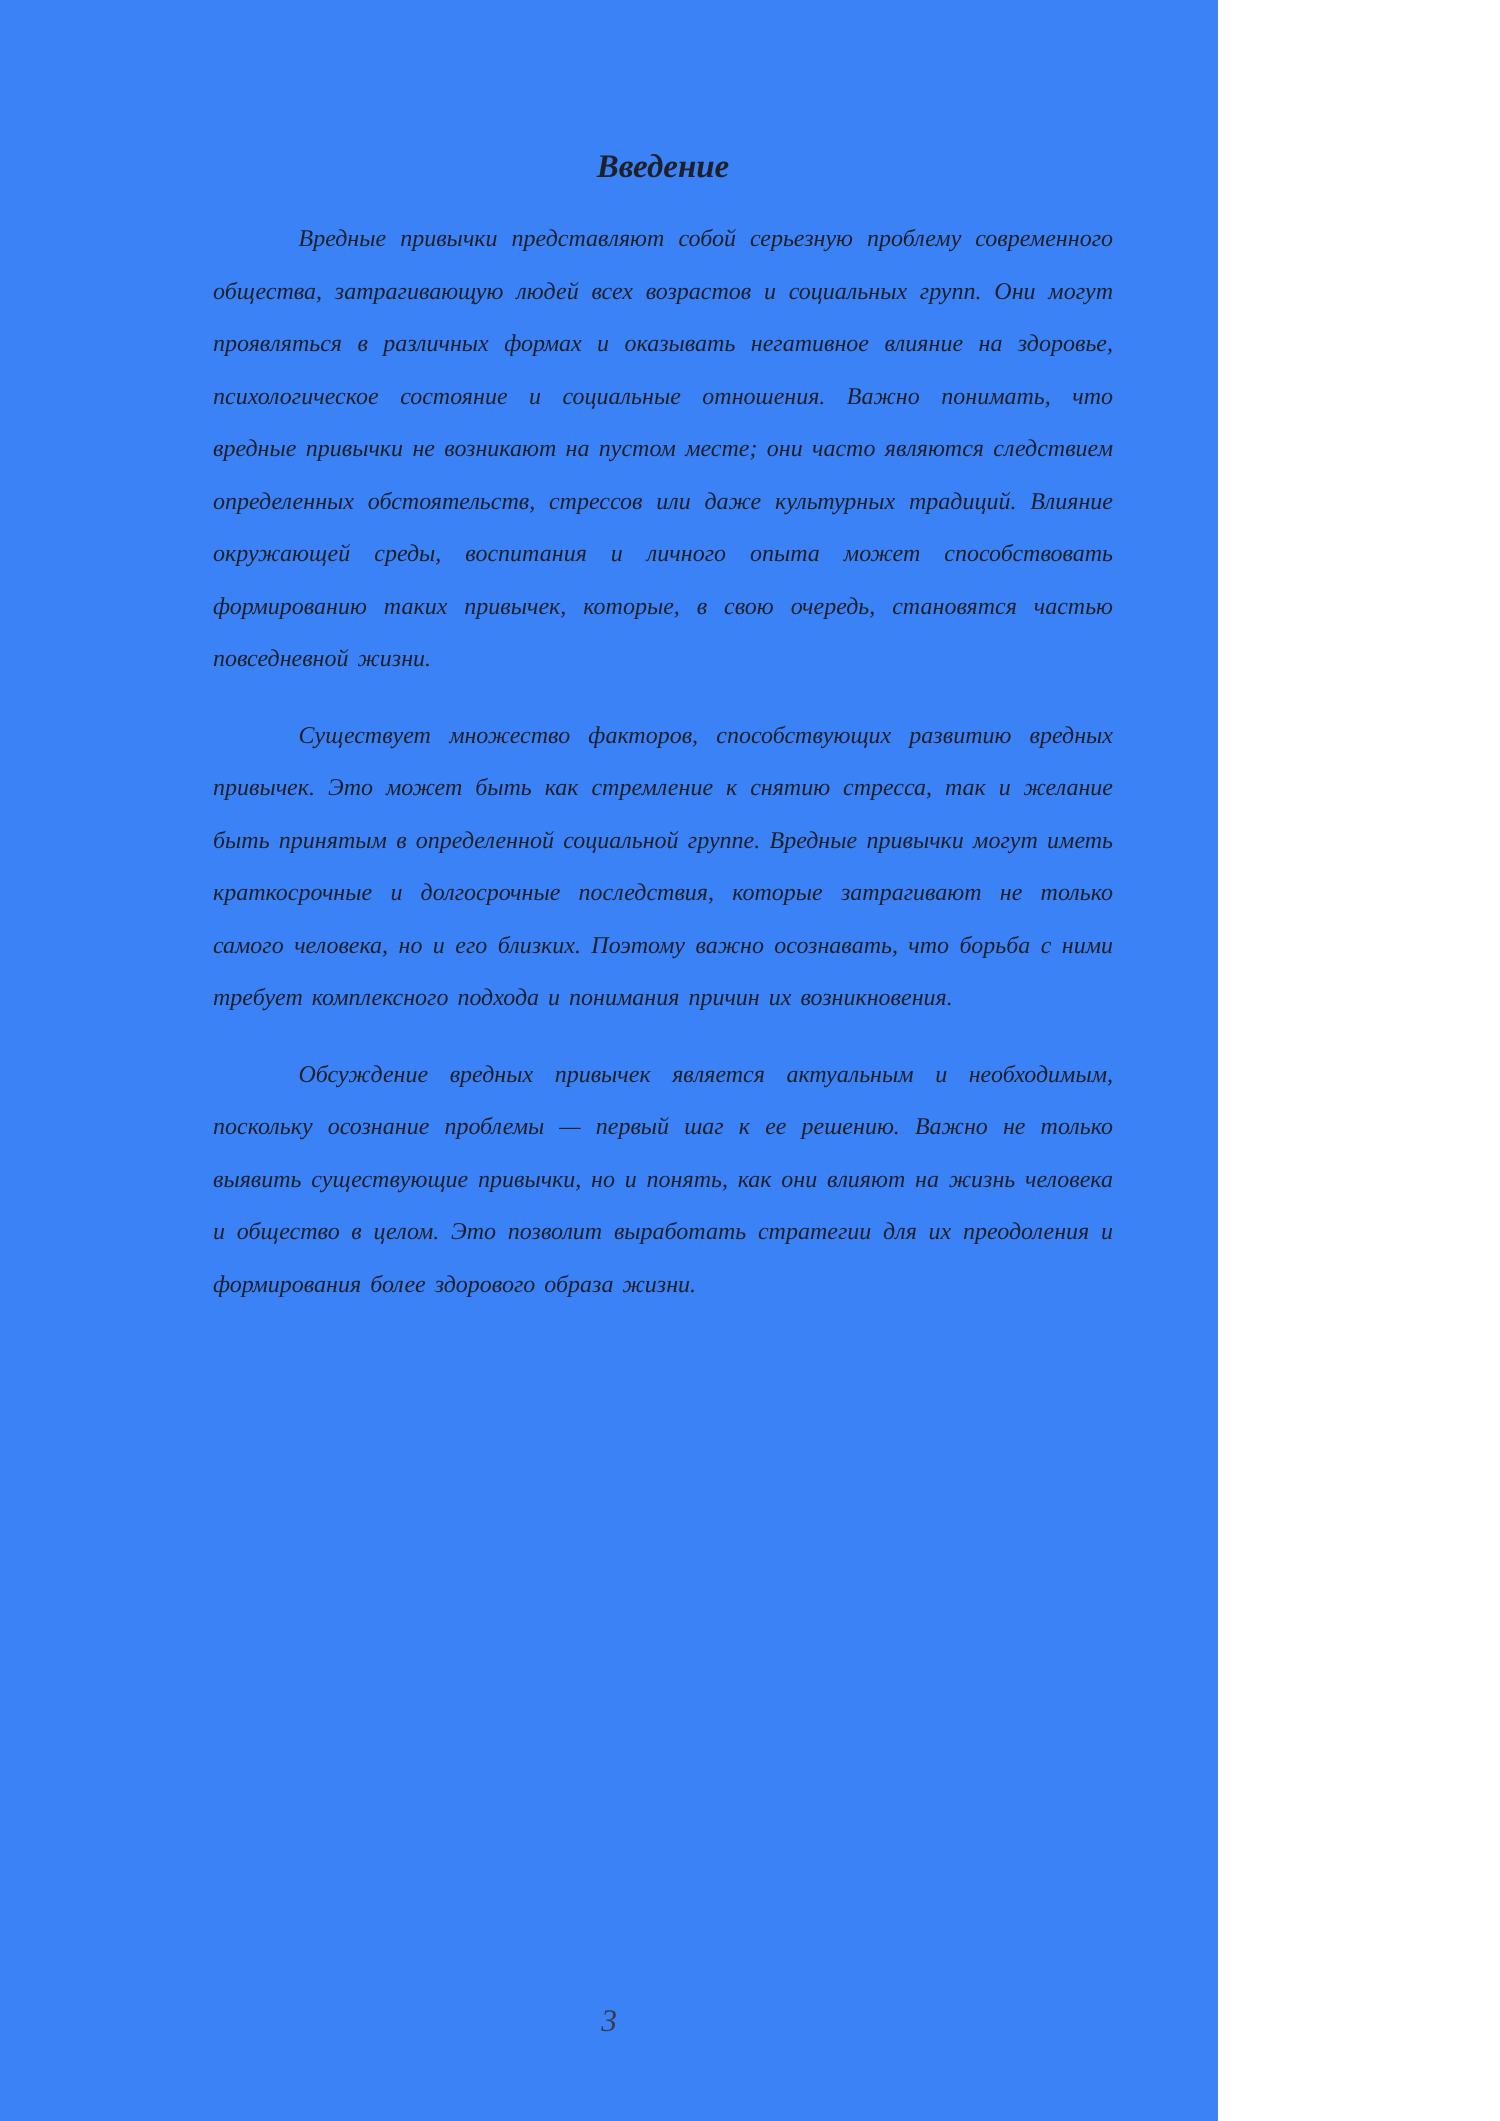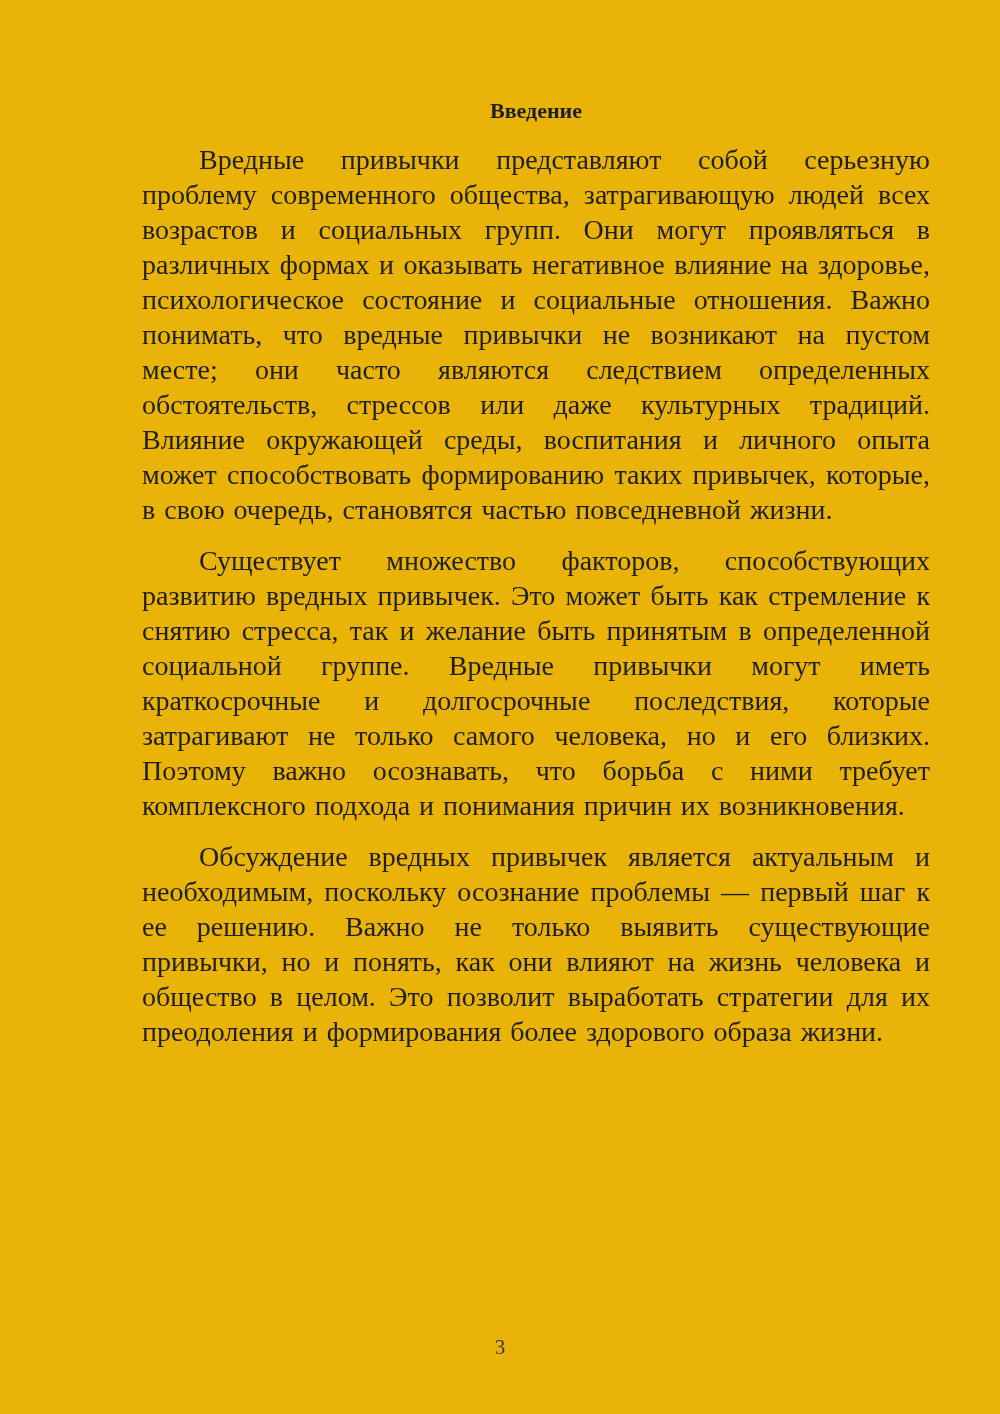--- a/index.html
+++ b/index.html
@@ -7,42 +7,43 @@
     padding: 0;
     background: #ffffff;
   }
   body {
     width: 1000px;
     height: 1414px;
     overflow: hidden;
   }
   .page {
     position: relative;
-    width: 1000px;
+    width: 812px;
     height: 1414px;
-    background: #eab308;
+    background: #3b82f6;
     font-family: "Liberation Serif", serif;
     color: #1f1f28;
     box-sizing: border-box;
+    font-style: italic;
   }
   .content {
     position: absolute;
     top: 96px;
     left: 142px;
     right: 70px;
   }
   .doc-title {
     font-size: 22px;
     line-height: 30px;
     font-weight: bold;
     text-align: center;
     margin: 0 0 16px 0;
   }
   .para {
-    font-size: 28px;
+    font-size: 16px;
     line-height: 35px;
     text-align: justify;
     text-align-last: left;
     text-indent: 57px;
     word-spacing: 2px;
     margin: 0 0 16px 0;
   }
   .page-number {
     position: absolute;
     bottom: 54px;

